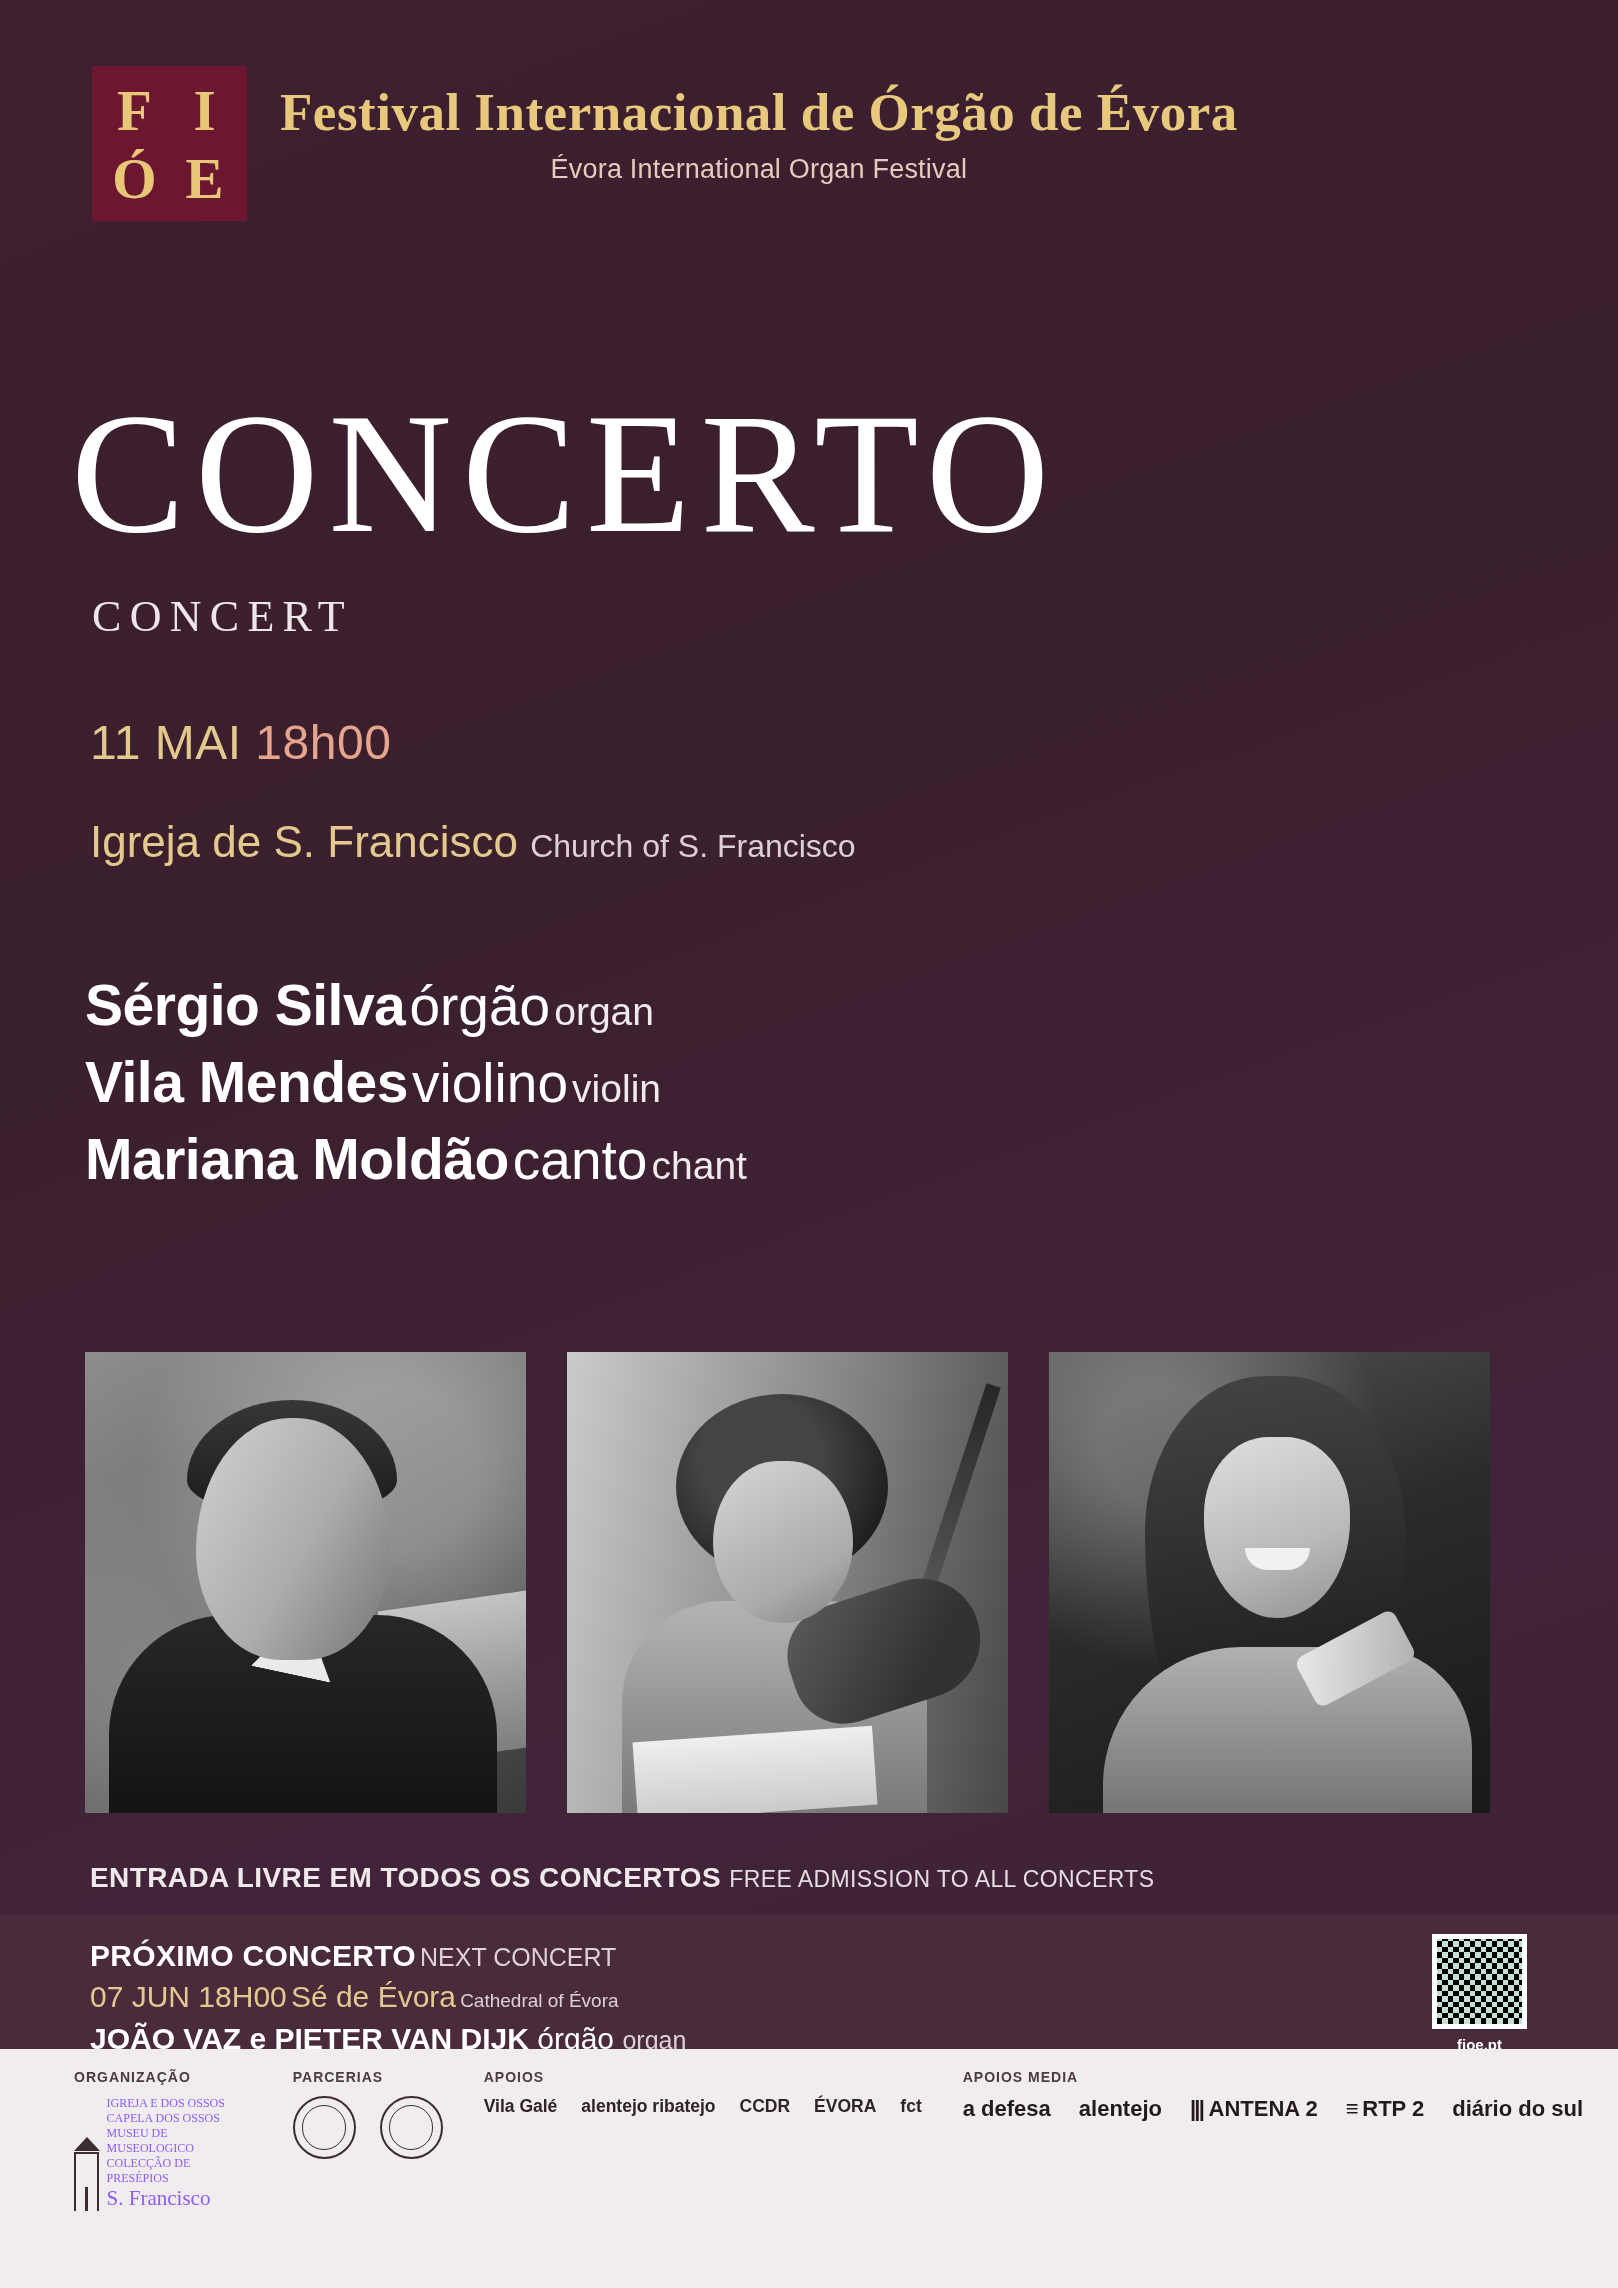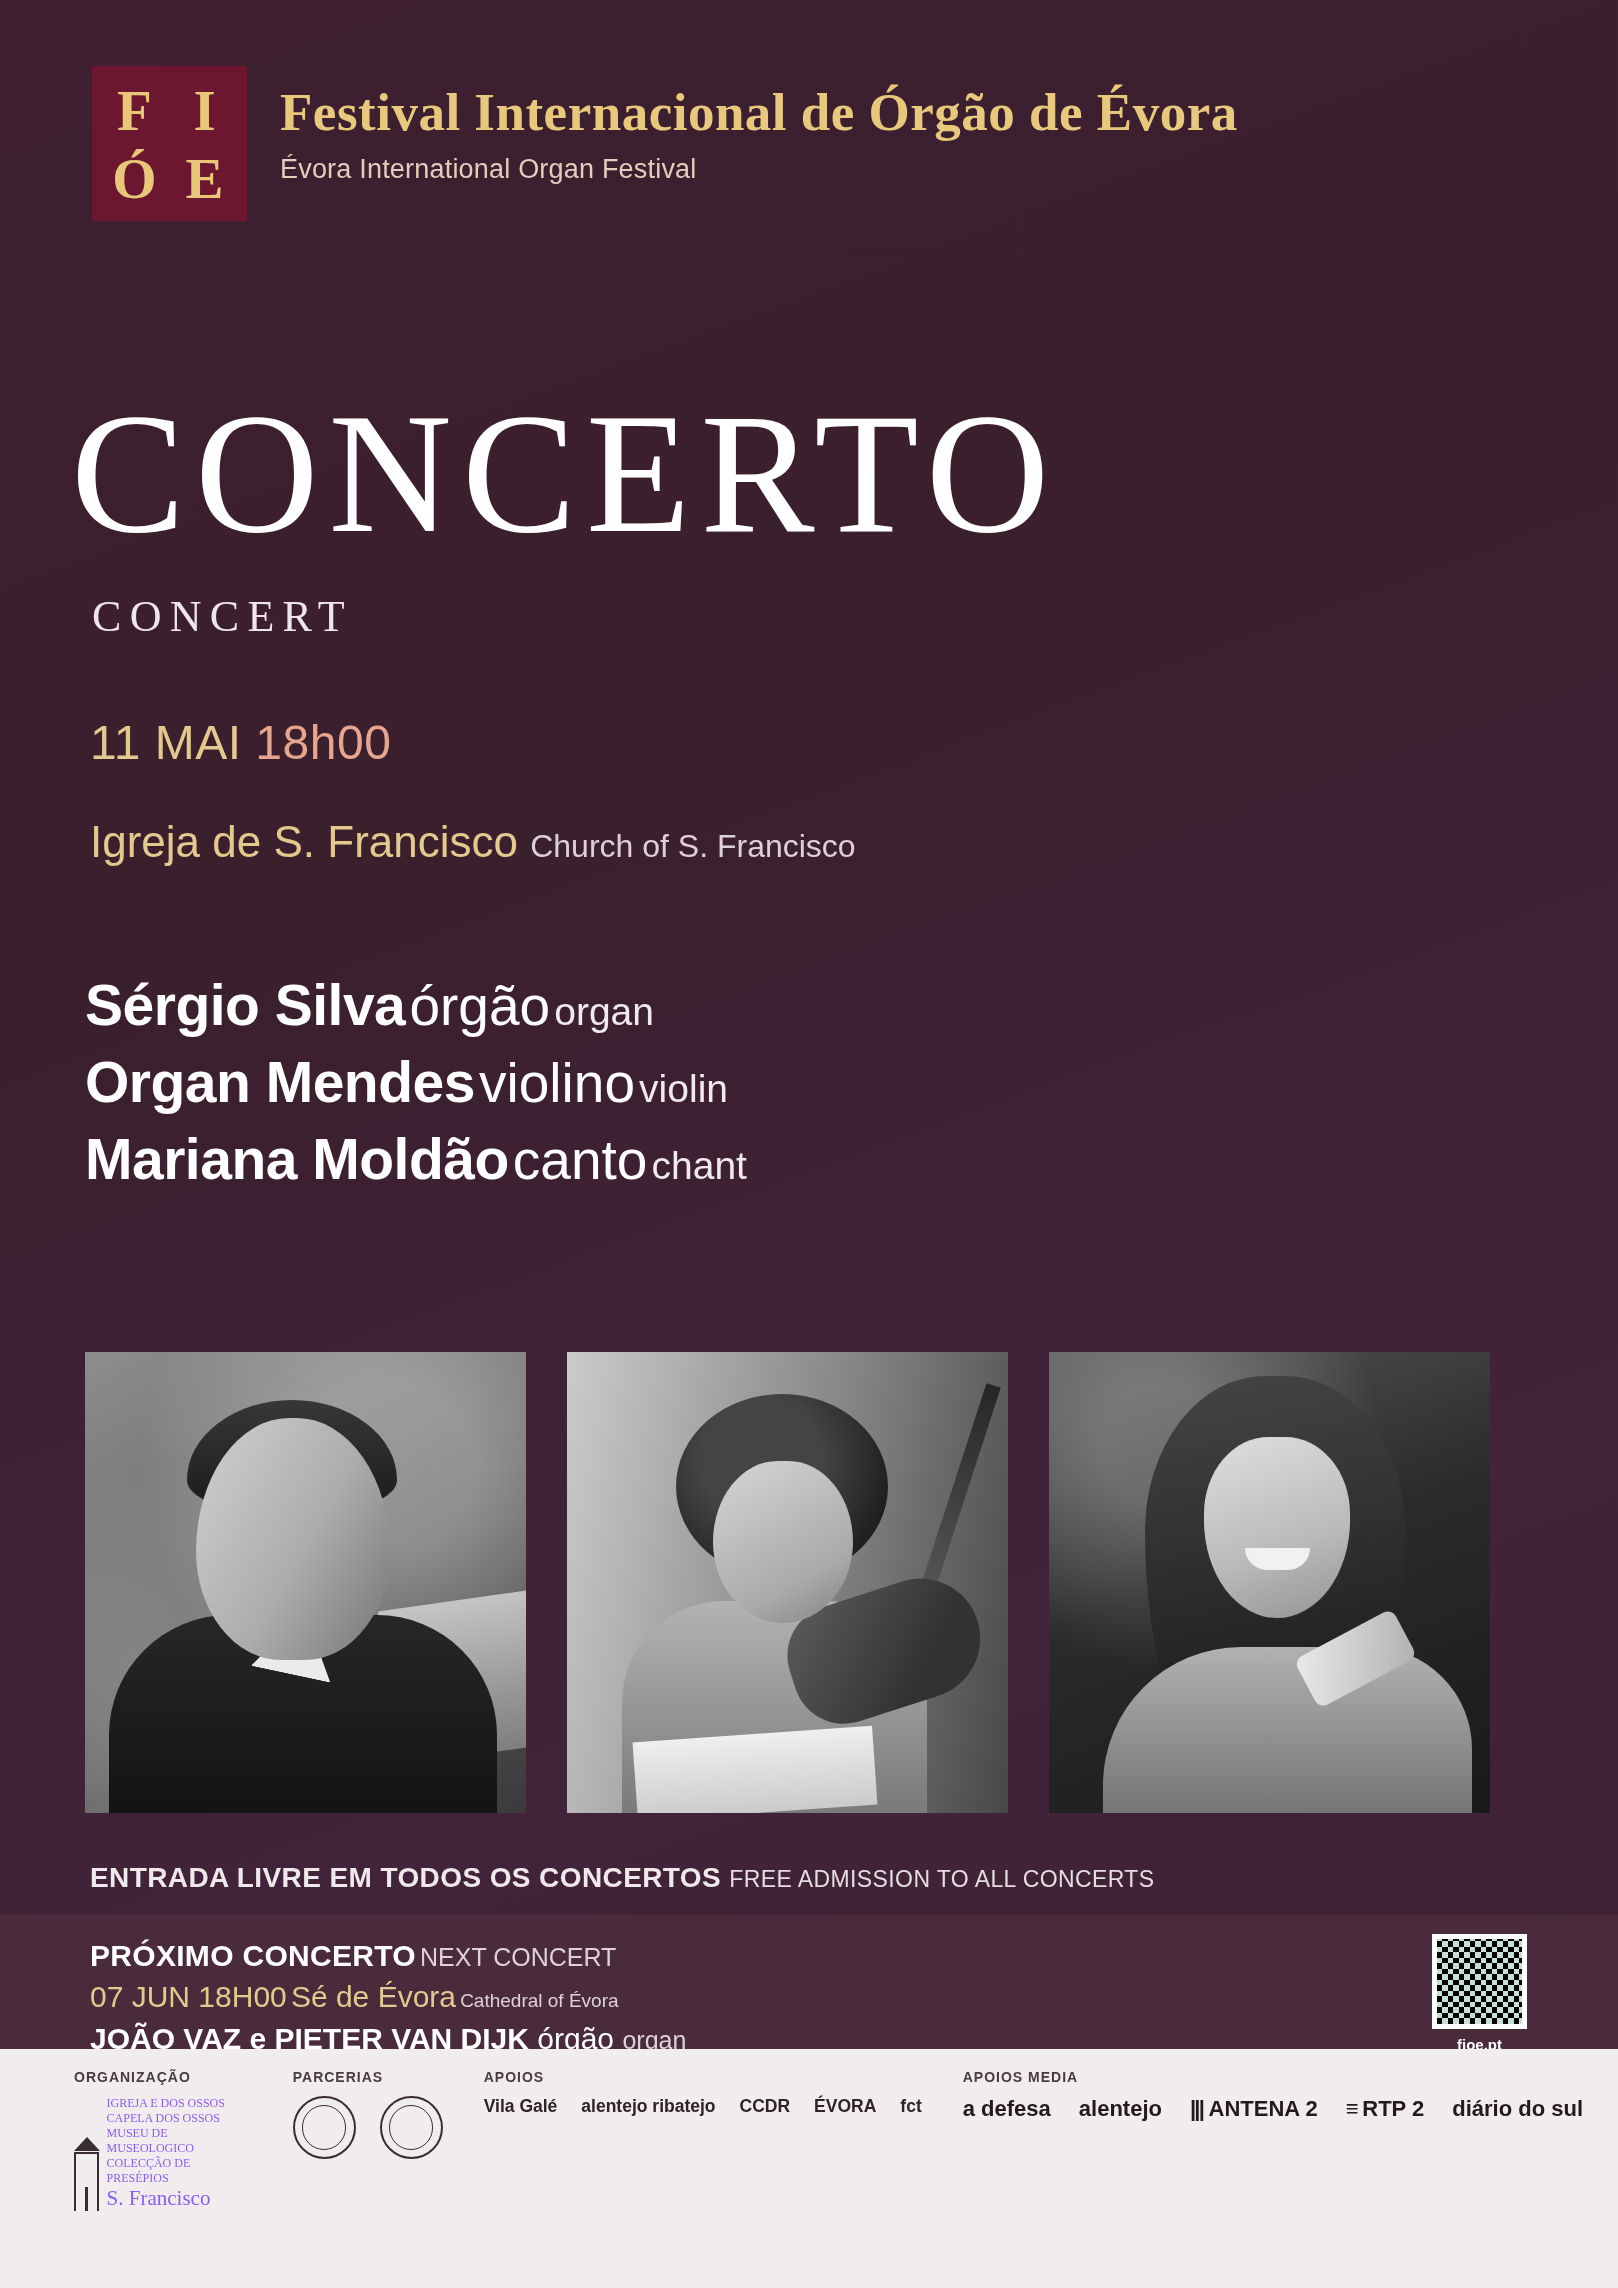--- a/index.html
+++ b/index.html
@@ -61,20 +61,21 @@
     letter-spacing: 0.5px;
     line-height: 1;
     white-space: nowrap;
   }
   .fest-sub {
     margin-top: 14.8px;
     color: #e3cdbd;
     font-size: 27px;
     font-weight: 400;
     letter-spacing: 0.2px;
+    text-align: center;
   }
 
   
   .concerto {
     position: absolute;
     left: 71px;
     top: 388px;
     color: #ffffff;
     font-family: "Liberation Serif", serif;
     font-size: 171px;
@@ -415,21 +416,21 @@
     <span class="venue-en">Church of S. Francisco</span>
   </div>
 
   <div class="performers">
     <div class="perf-row">
       <span class="perf-name">Sérgio Silva</span>
       <span class="perf-role">órgão</span>
       <span class="perf-role-en">organ</span>
     </div>
     <div class="perf-row">
-      <span class="perf-name">Organ Mendes</span>
+      <span class="perf-name">Vila Mendes</span>
       <span class="perf-role">violino</span>
       <span class="perf-role-en">violin</span>
     </div>
     <div class="perf-row">
       <span class="perf-name">Mariana Moldão</span>
       <span class="perf-role">canto</span>
       <span class="perf-role-en">chant</span>
     </div>
   </div>
 

